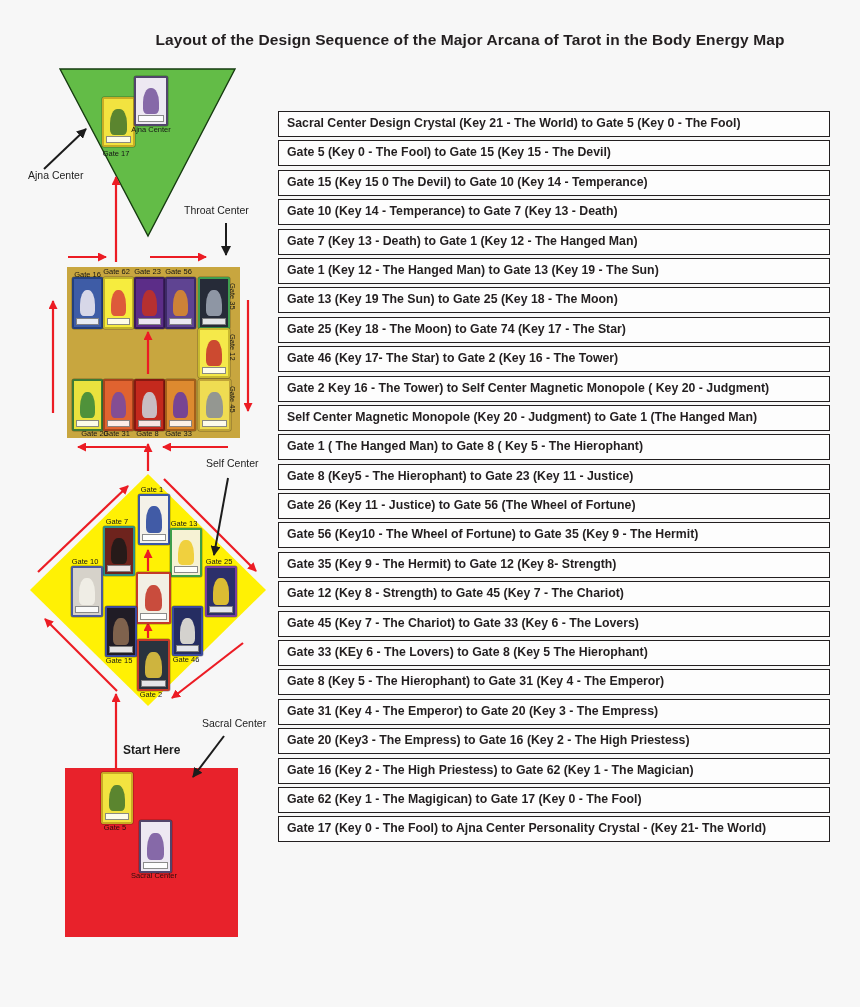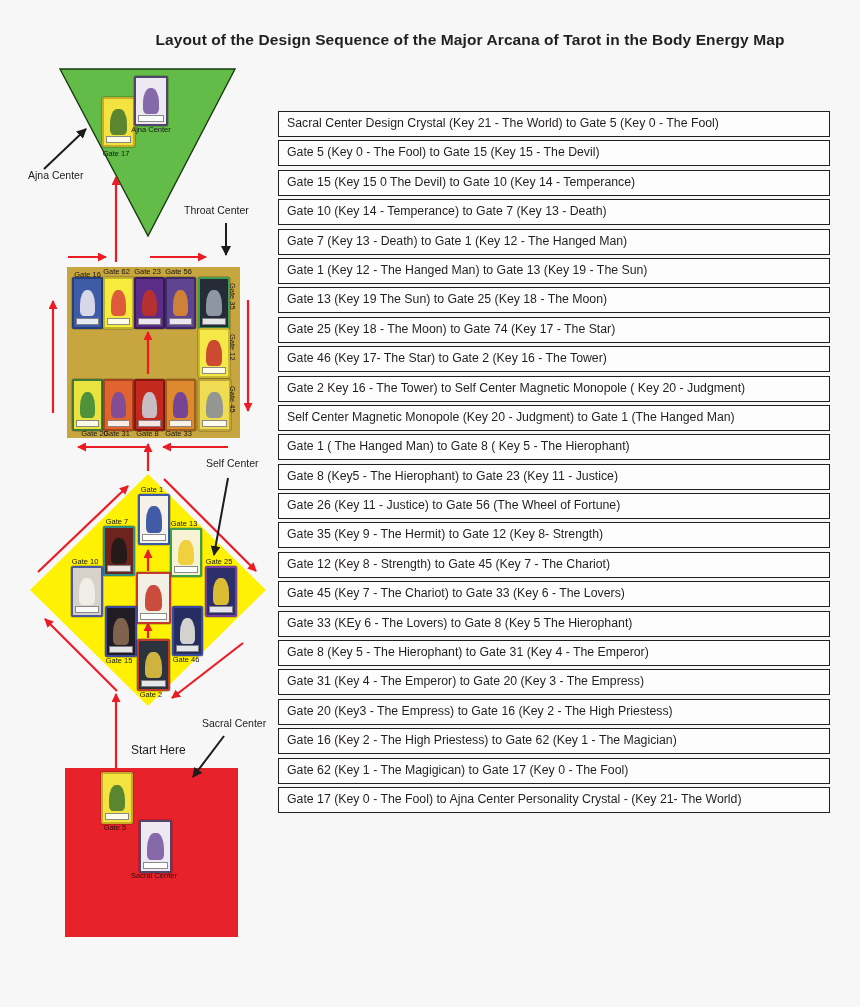--- a/index.html
+++ b/index.html
@@ -32,27 +32,27 @@
   }
   .glabel{
     position:absolute;font-size:7.5px;line-height:8px;text-align:center;
     color:#151515;white-space:nowrap;
   }
   .glabel.vert{writing-mode:vertical-rl;text-align:left;line-height:7px;}
   .glabel.on-red{color:#2d0e0c;}
   .clabel{
     position:absolute;font-size:10.5px;line-height:11px;color:#1d1d1d;white-space:nowrap;
   }
-  .clabel.bold{font-weight:normal;font-size:12px;margin-left:8px;}
+  .clabel.bold{font-weight:bold;font-size:12px;}
   
   #sequence-panel{position:absolute;left:278px;top:111px;width:552px;}
   .seq-row{
     box-sizing:border-box;height:26px;margin-bottom:3.4px;
     border:1.5px solid #231f20;background:#fdfdfd;
-    font-size:12.3px;font-weight:normal;line-height:23px;
+    font-size:12.3px;font-weight:bold;line-height:23px;
     padding-left:8px;white-space:nowrap;overflow:hidden;
   }
 </style>
 </head>
 <body>
 
 <div id="page-title">Layout of the Design Sequence of the Major Arcana of Tarot in the Body Energy Map</div>
 
 <div id="diagram">
 
@@ -241,20 +241,21 @@
     <div class="seq-row">Gate 7 (Key 13 - Death) to Gate 1 (Key 12 - The Hanged Man)</div>
     <div class="seq-row">Gate 1 (Key 12 - The Hanged Man) to Gate 13 (Key 19 - The Sun)</div>
     <div class="seq-row">Gate 13 (Key 19 The Sun) to Gate 25 (Key 18 - The Moon)</div>
     <div class="seq-row">Gate 25 (Key 18 - The Moon) to Gate 74 (Key 17 - The Star)</div>
     <div class="seq-row">Gate 46 (Key 17- The  Star) to Gate 2 (Key 16 - The Tower)</div>
     <div class="seq-row">Gate 2  Key 16 - The Tower) to  Self Center Magnetic Monopole ( Key 20 - Judgment)</div>
     <div class="seq-row">Self Center Magnetic Monopole (Key 20 - Judgment) to Gate 1 (The Hanged Man)</div>
     <div class="seq-row">Gate 1 ( The Hanged Man) to Gate 8  ( Key 5 - The Hierophant)</div>
     <div class="seq-row">Gate 8 (Key5 - The Hierophant) to Gate 23 (Key 11 - Justice)</div>
     <div class="seq-row">Gate 26 (Key 11 - Justice) to Gate 56 (The Wheel of Fortune)</div>
+    <div class="seq-row">Gate 56 (Key10 - The Wheel of Fortune) to Gate 35 (Key 9 - The Hermit)</div>
     <div class="seq-row">Gate 35 (Key 9 - The Hermit) to Gate 12 (Key 8- Strength)</div>
     <div class="seq-row">Gate 12 (Key 8 - Strength) to Gate 45 (Key 7 - The Chariot)</div>
     <div class="seq-row">Gate 45 (Key 7 - The Chariot) to Gate 33 (Key 6 - The Lovers)</div>
     <div class="seq-row">Gate 33 (KEy 6 - The Lovers) to Gate 8 (Key 5 The Hierophant)</div>
     <div class="seq-row">Gate 8 (Key 5 - The Hierophant) to Gate 31 (Key 4 - The Emperor)</div>
     <div class="seq-row">Gate 31 (Key 4 - The Emperor) to Gate 20 (Key 3 - The Empress)</div>
     <div class="seq-row">Gate 20 (Key3 - The Empress) to Gate 16 (Key 2 - The High Priestess)</div>
     <div class="seq-row">Gate 16 (Key 2 - The High Priestess) to Gate 62 (Key 1 - The Magician)</div>
     <div class="seq-row">Gate 62 (Key 1 - The Magigican) to Gate 17 (Key 0 - The Fool)</div>
     <div class="seq-row">Gate 17 (Key 0 - The Fool) to Ajna Center Personality Crystal - (Key 21- The World)</div>

